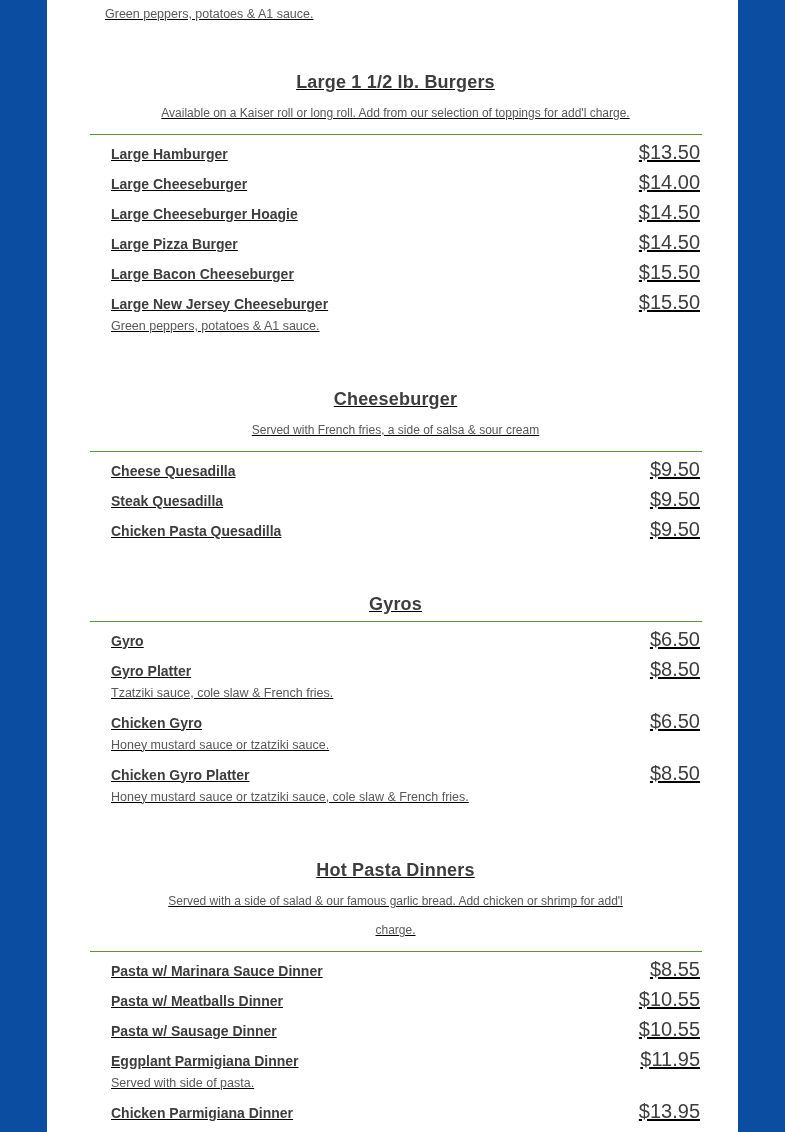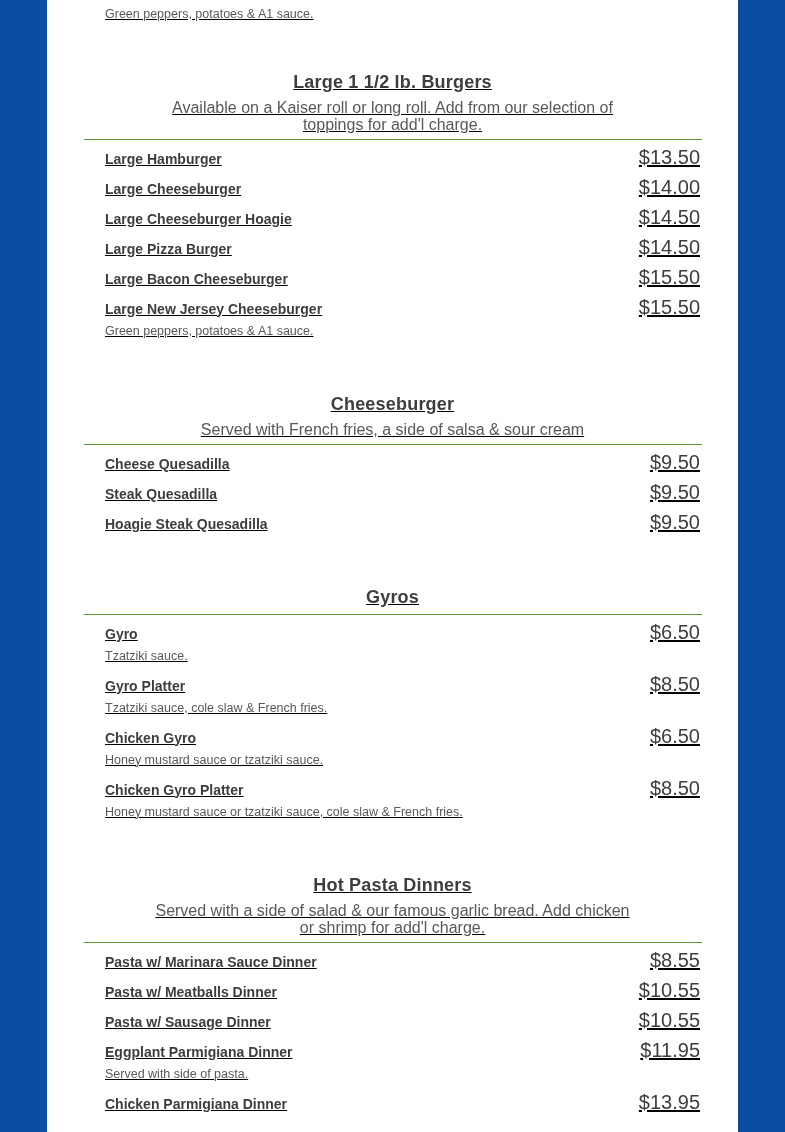--- a/index.html
+++ b/index.html
@@ -11,27 +11,27 @@
   .content{
     width:691px;height:100%;margin:0 auto;box-sizing:border-box;
     background:var(--content-background,#ffffff);
     padding-top:6px;
     text-decoration:underline;
   }
   .lead-desc{
     padding:0 38px 0 58px;font-size:12.5px;line-height:17px;
     color:var(--body-text,#585858);
   }
-  .menu-section{margin-top:48px;}
+  .menu-section{margin-top:48px;margin-left:6px;}
   .section-title{
     margin:0;text-align:center;font-size:18px;line-height:22px;font-weight:700;
     color:var(--heading-text,#3d3d3d);letter-spacing:.2px;
   }
   .section-subtitle{
-    margin:6px auto 0;text-align:center;font-size:16px;line-height:17px;
+    margin:6px auto 0;text-align:center;font-size:12px;line-height:29px;
     color:var(--body-text,#585858);max-width:480px;
   }
   .divider{
     border:0;border-top:1px solid var(--divider-green,#5c9433);
     margin:6px 36px 0 37px;height:0;
   }
   .item-list{margin:0 36px 0 37px;padding-top:3px;}
   .menu-item{padding:5.5px 2px 5.5px 21px;}
   .item-head{display:flex;justify-content:space-between;align-items:baseline;}
   .item-name{
@@ -112,37 +112,36 @@
           </div>
         </div>
         <div class="menu-item">
           <div class="item-head">
             <span class="item-name">Steak Quesadilla</span>
             <span class="item-price">$9.50</span>
           </div>
         </div>
         <div class="menu-item">
           <div class="item-head">
-            <span class="item-name">Hoagie Steak Quesadilla</span>
+            <span class="item-name">Chicken Pasta Quesadilla</span>
             <span class="item-price">$9.50</span>
           </div>
         </div>
       </div>
     </section>
 
     <section class="menu-section">
       <h2 class="section-title">Gyros</h2>
       <hr class="divider">
       <div class="item-list">
         <div class="menu-item">
           <div class="item-head">
             <span class="item-name">Gyro</span>
             <span class="item-price">$6.50</span>
           </div>
-          <div class="item-desc">Tzatziki sauce.</div>
         </div>
         <div class="menu-item">
           <div class="item-head">
             <span class="item-name">Gyro Platter</span>
             <span class="item-price">$8.50</span>
           </div>
           <div class="item-desc">Tzatziki sauce, cole slaw &amp; French fries.</div>
         </div>
         <div class="menu-item">
           <div class="item-head">

